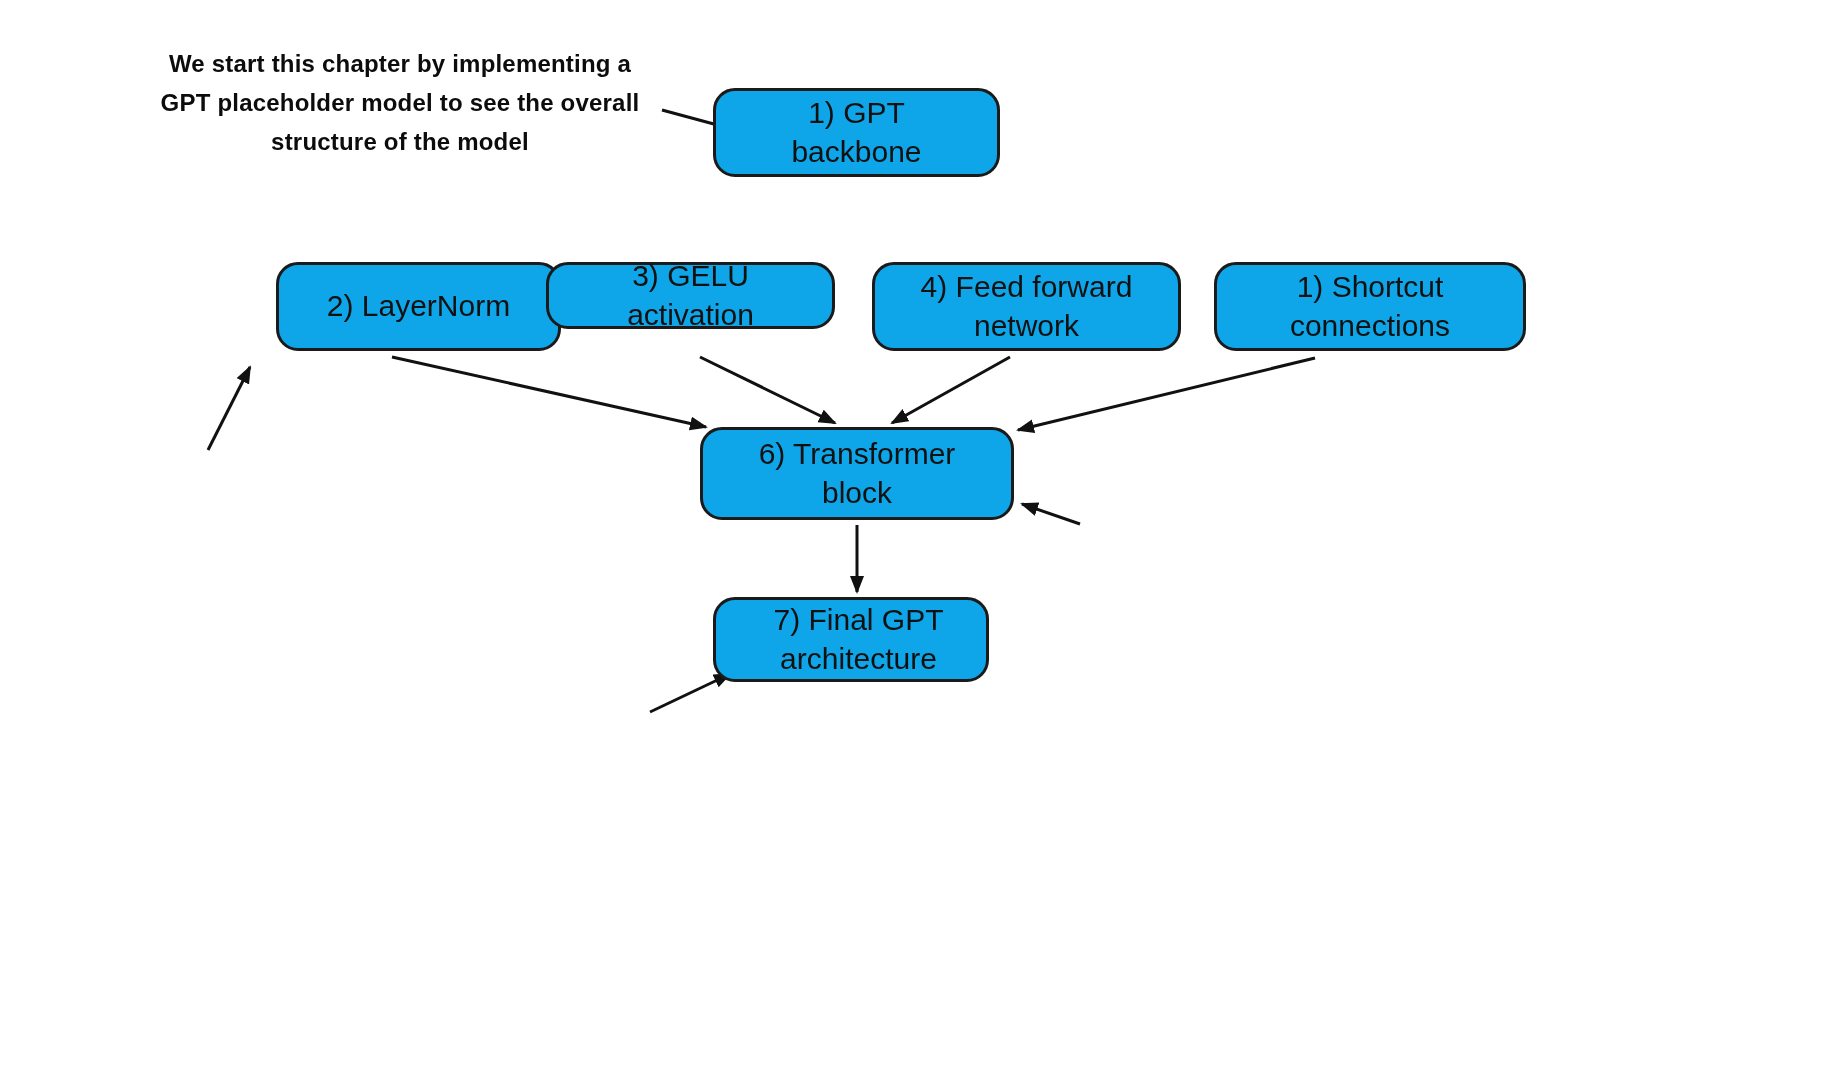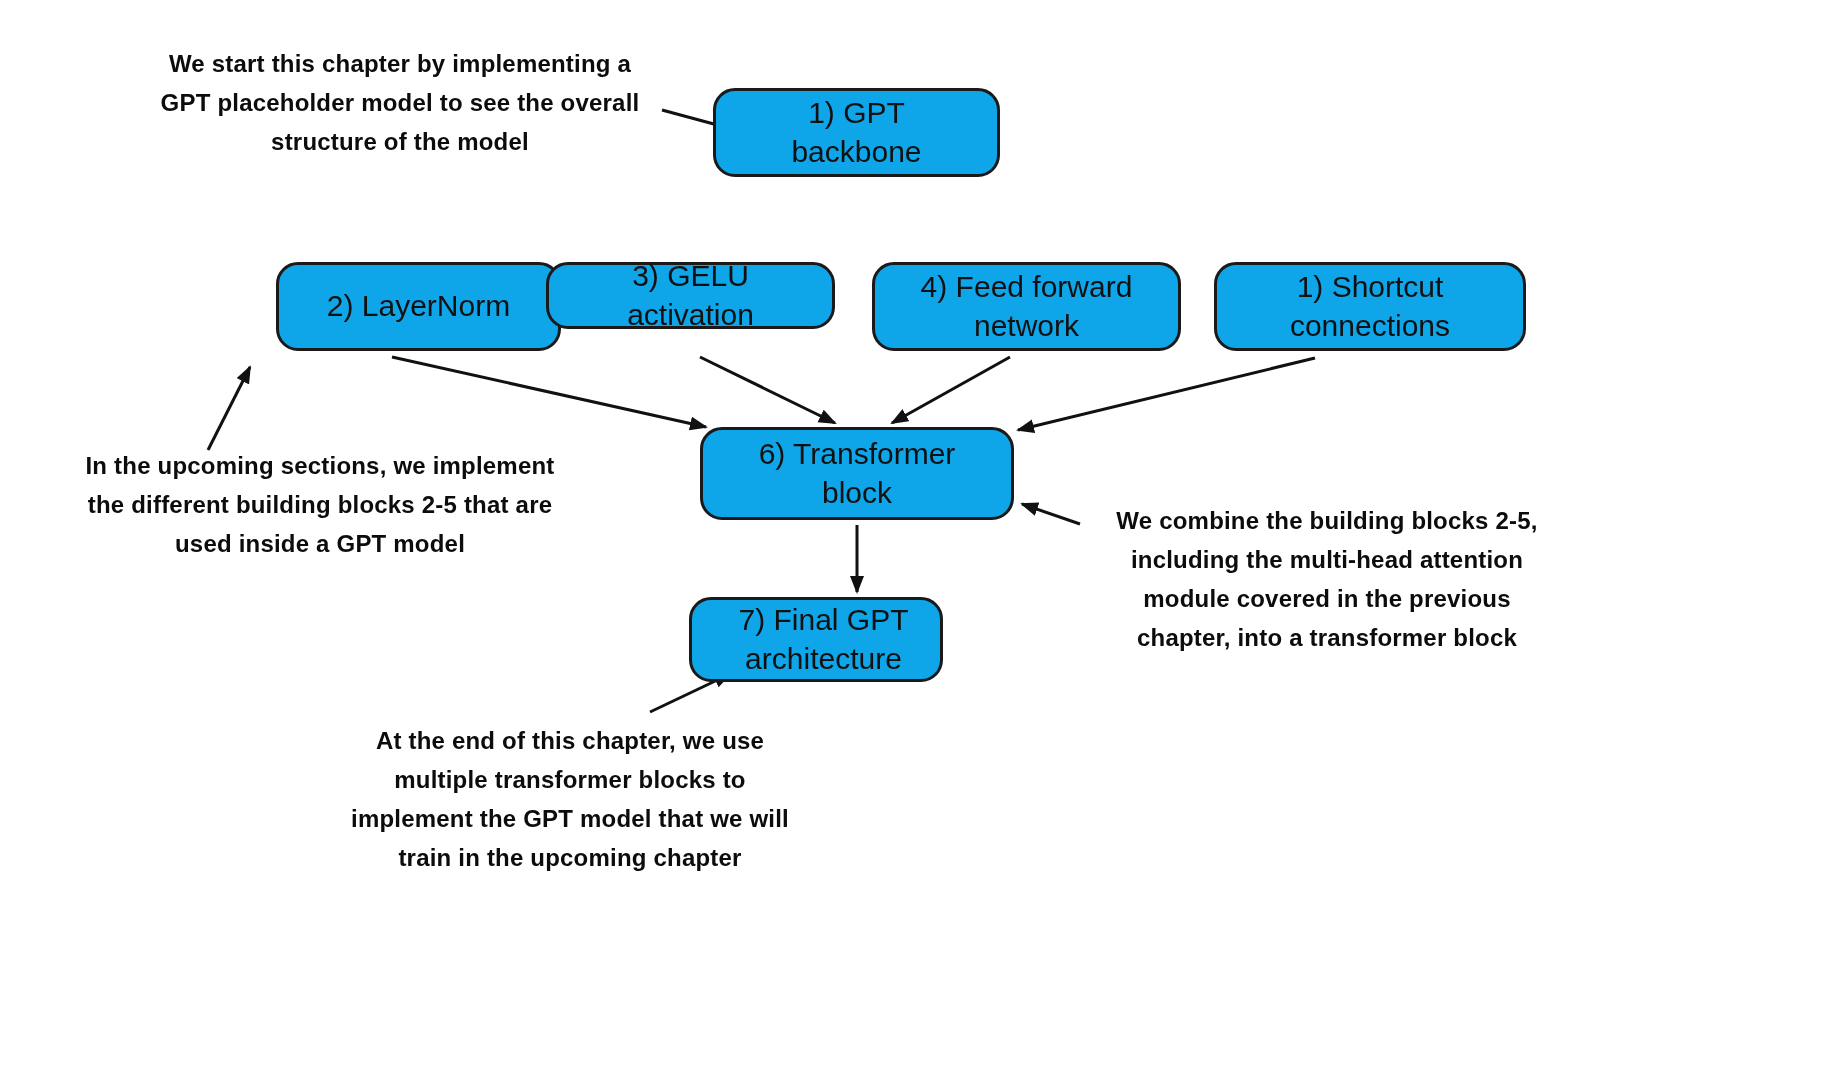--- a/index.html
+++ b/index.html
@@ -50,21 +50,21 @@
     color: #0c0c0c;
     letter-spacing: 0.2px;
   }
   
   .node-gpt-backbone      { left: 713px;  top: 88px;  width: 287px; height: 89px; }
   .node-layernorm         { left: 228px;  top: 262px; width: 285px; height: 89px; margin-left: 48px; }
   .node-gelu              { left: 546px;  top: 262px; width: 289px; height: 67px; }
   .node-feed-forward      { left: 872px;  top: 262px; width: 309px; height: 89px; }
   .node-shortcut          { left: 1214px; top: 262px; width: 312px; height: 89px; }
   .node-transformer-block { left: 700px;  top: 427px; width: 314px; height: 93px; }
-  .node-final-gpt         { left: 689px;  top: 597px; width: 254px; height: 85px; padding-left: 15px; }
+  .node-final-gpt         { left: 713px;  top: 597px; width: 276px; height: 85px; padding-left: 15px; }
   
   .note-gpt-backbone      { left: 140px;  top: 45px;  width: 520px; }
   .note-building-blocks   { left: 60px;   top: 447px; width: 520px; }
   .note-transformer       { left: 1097px; top: 502px; width: 460px; }
   .note-final             { left: 330px;  top: 722px; width: 480px; }
 </style>
 </head>
 <body>
 
 <div class="canvas">
@@ -103,27 +103,16 @@
   <div class="node node-transformer-block">6) Transformer
 block</div>
 
   <div class="node node-final-gpt">7) Final GPT
 architecture</div>
 
   <div class="note note-gpt-backbone">We start this chapter by implementing a
 GPT placeholder model to see the overall
 structure of the model</div>
 
-  <div class="note note-building-blocks">In the upcoming sections, we implement
-the different building blocks 2-5 that are
-used inside a GPT model</div>
 
-  <div class="note note-transformer">We combine the building blocks 2-5,
-including the multi-head attention
-module covered in the previous
-chapter, into a transformer block</div>
 
-  <div class="note note-final">At the end of this chapter, we use
-multiple transformer blocks to
-implement the GPT model that we will
-train in the upcoming chapter</div>
 
 </div>
 
 </body></html>

